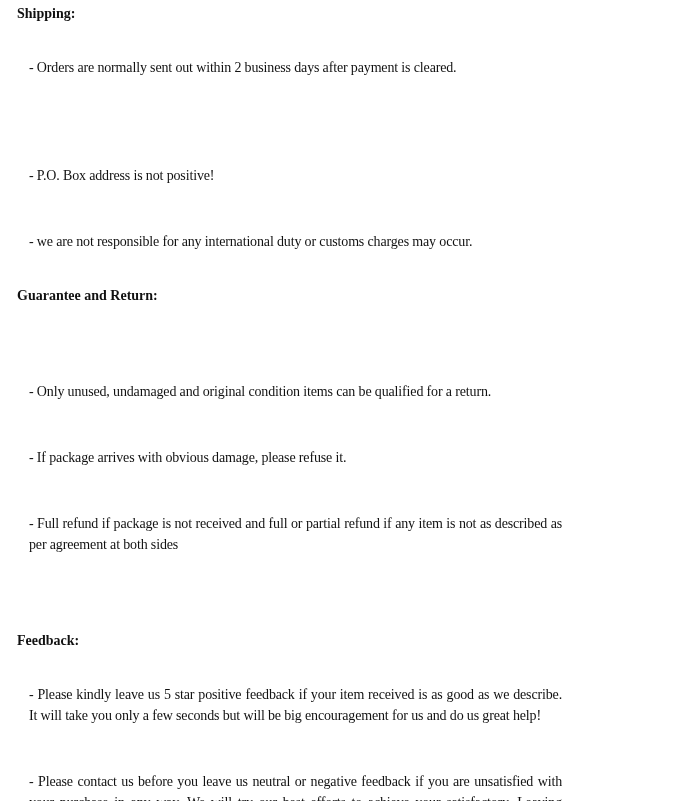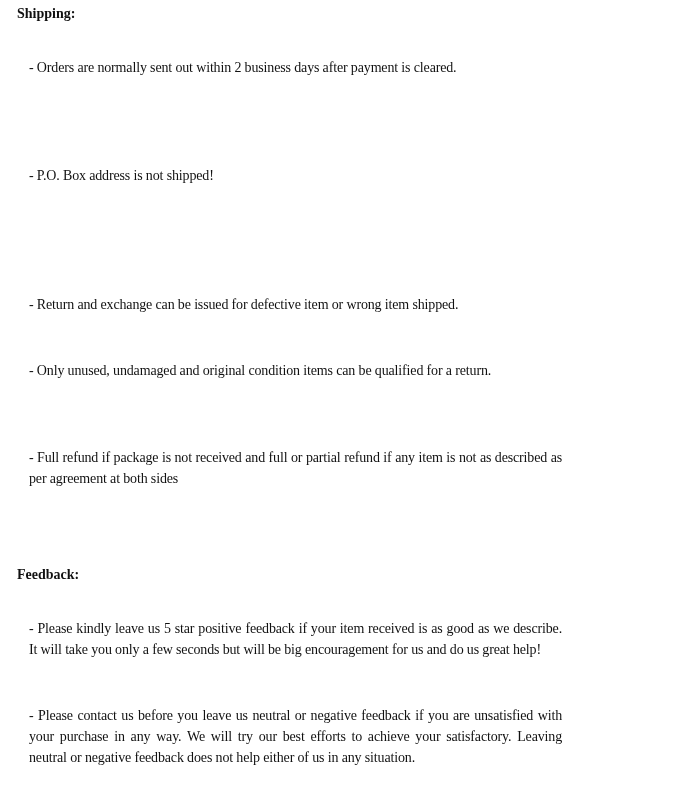--- a/index.html
+++ b/index.html
@@ -22,32 +22,34 @@
 
 <div class="doc">
 
   <section>
     <h3>Shipping:</h3>
     <div class="gap"></div>
     <p>- Orders are normally sent out within 2 business days after payment is cleared.</p>
     <div class="gap"></div>
     <div class="gap"></div>
     <div class="gap"></div>
-    <p>- P.O. Box address is not shipped!</p>
+    <p>- P.O. Box address is not positive!</p>
     <div class="gap"></div>
+    <p>- we are not responsible for any international duty or customs charges may occur.</p>
     <div class="gap"></div>
   </section>
 
   <section>
+    <h3>Guarantee and Return:</h3>
     <div class="gap"></div>
     <div class="gap"></div>
-    <p>- Return and exchange can be issued for defective item or wrong item shipped.</p>
     <div class="gap"></div>
     <p>- Only unused, undamaged and original condition items can be qualified for a return.</p>
     <div class="gap"></div>
+    <p>- If package arrives with obvious damage, please refuse it.</p>
     <div class="gap"></div>
     <p>- Full refund if package is not received and full or partial refund if any item is not as described as per agreement at both sides</p>
     <div class="gap"></div>
     <div class="gap"></div>
     <div class="gap"></div>
   </section>
 
   <section>
     <h3>Feedback:</h3>
     <div class="gap"></div>

